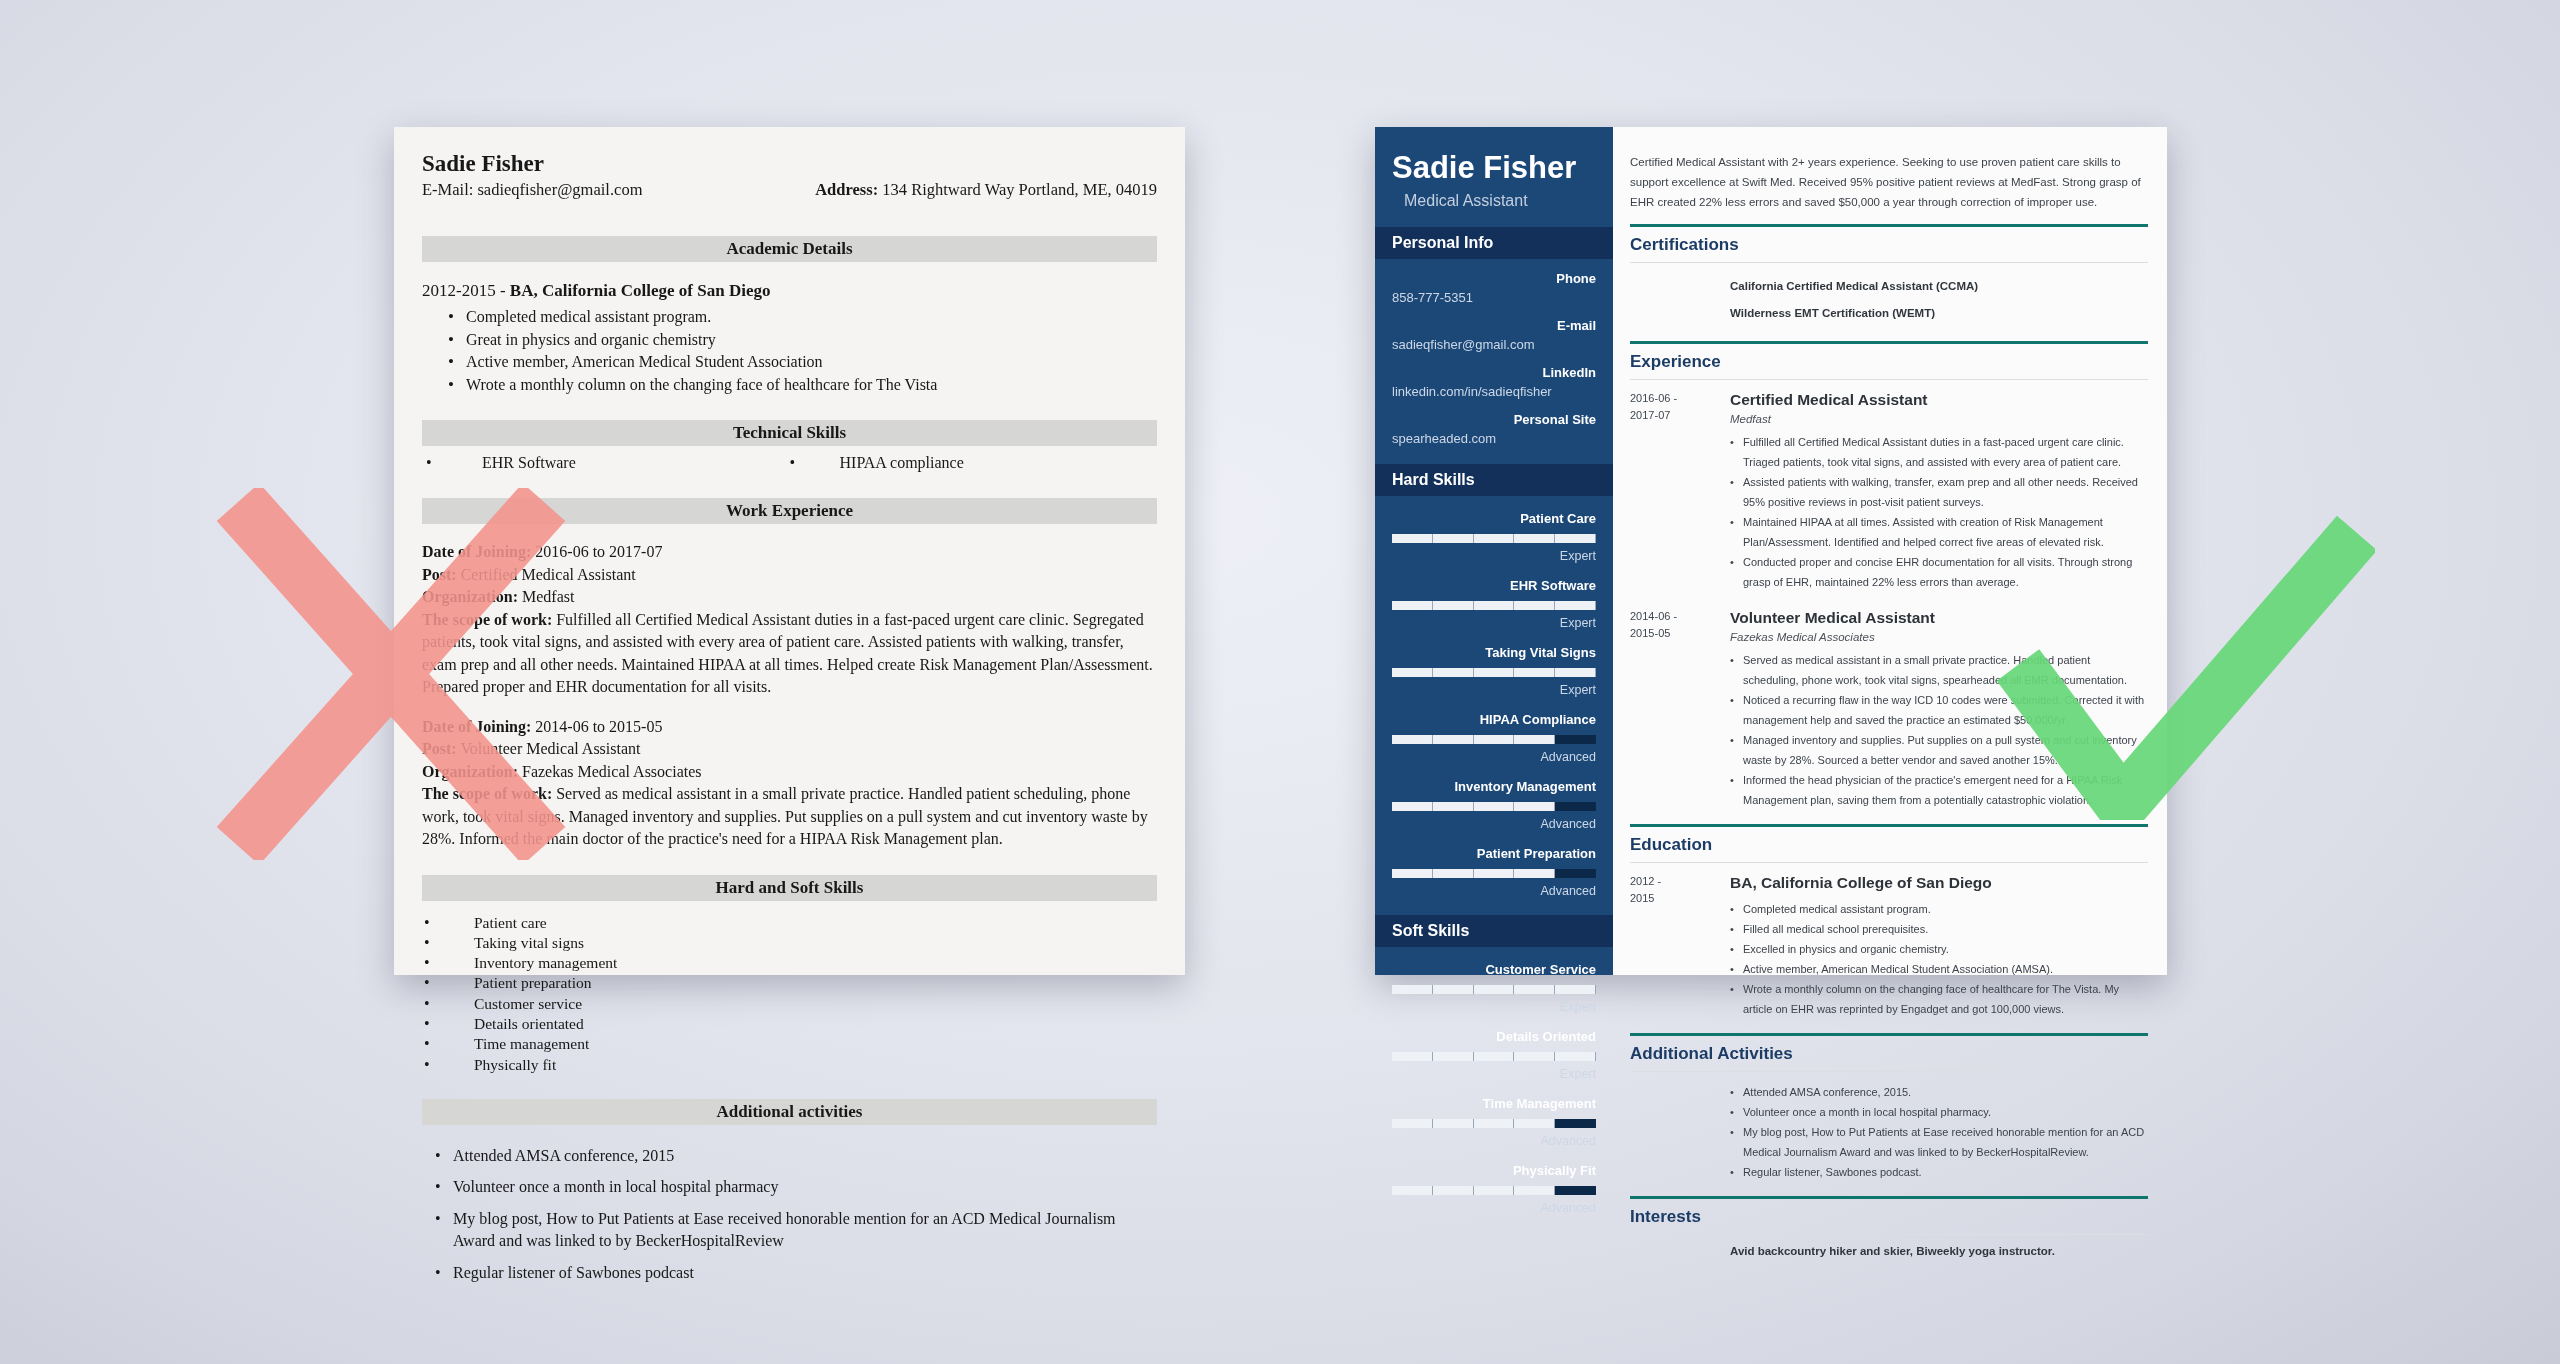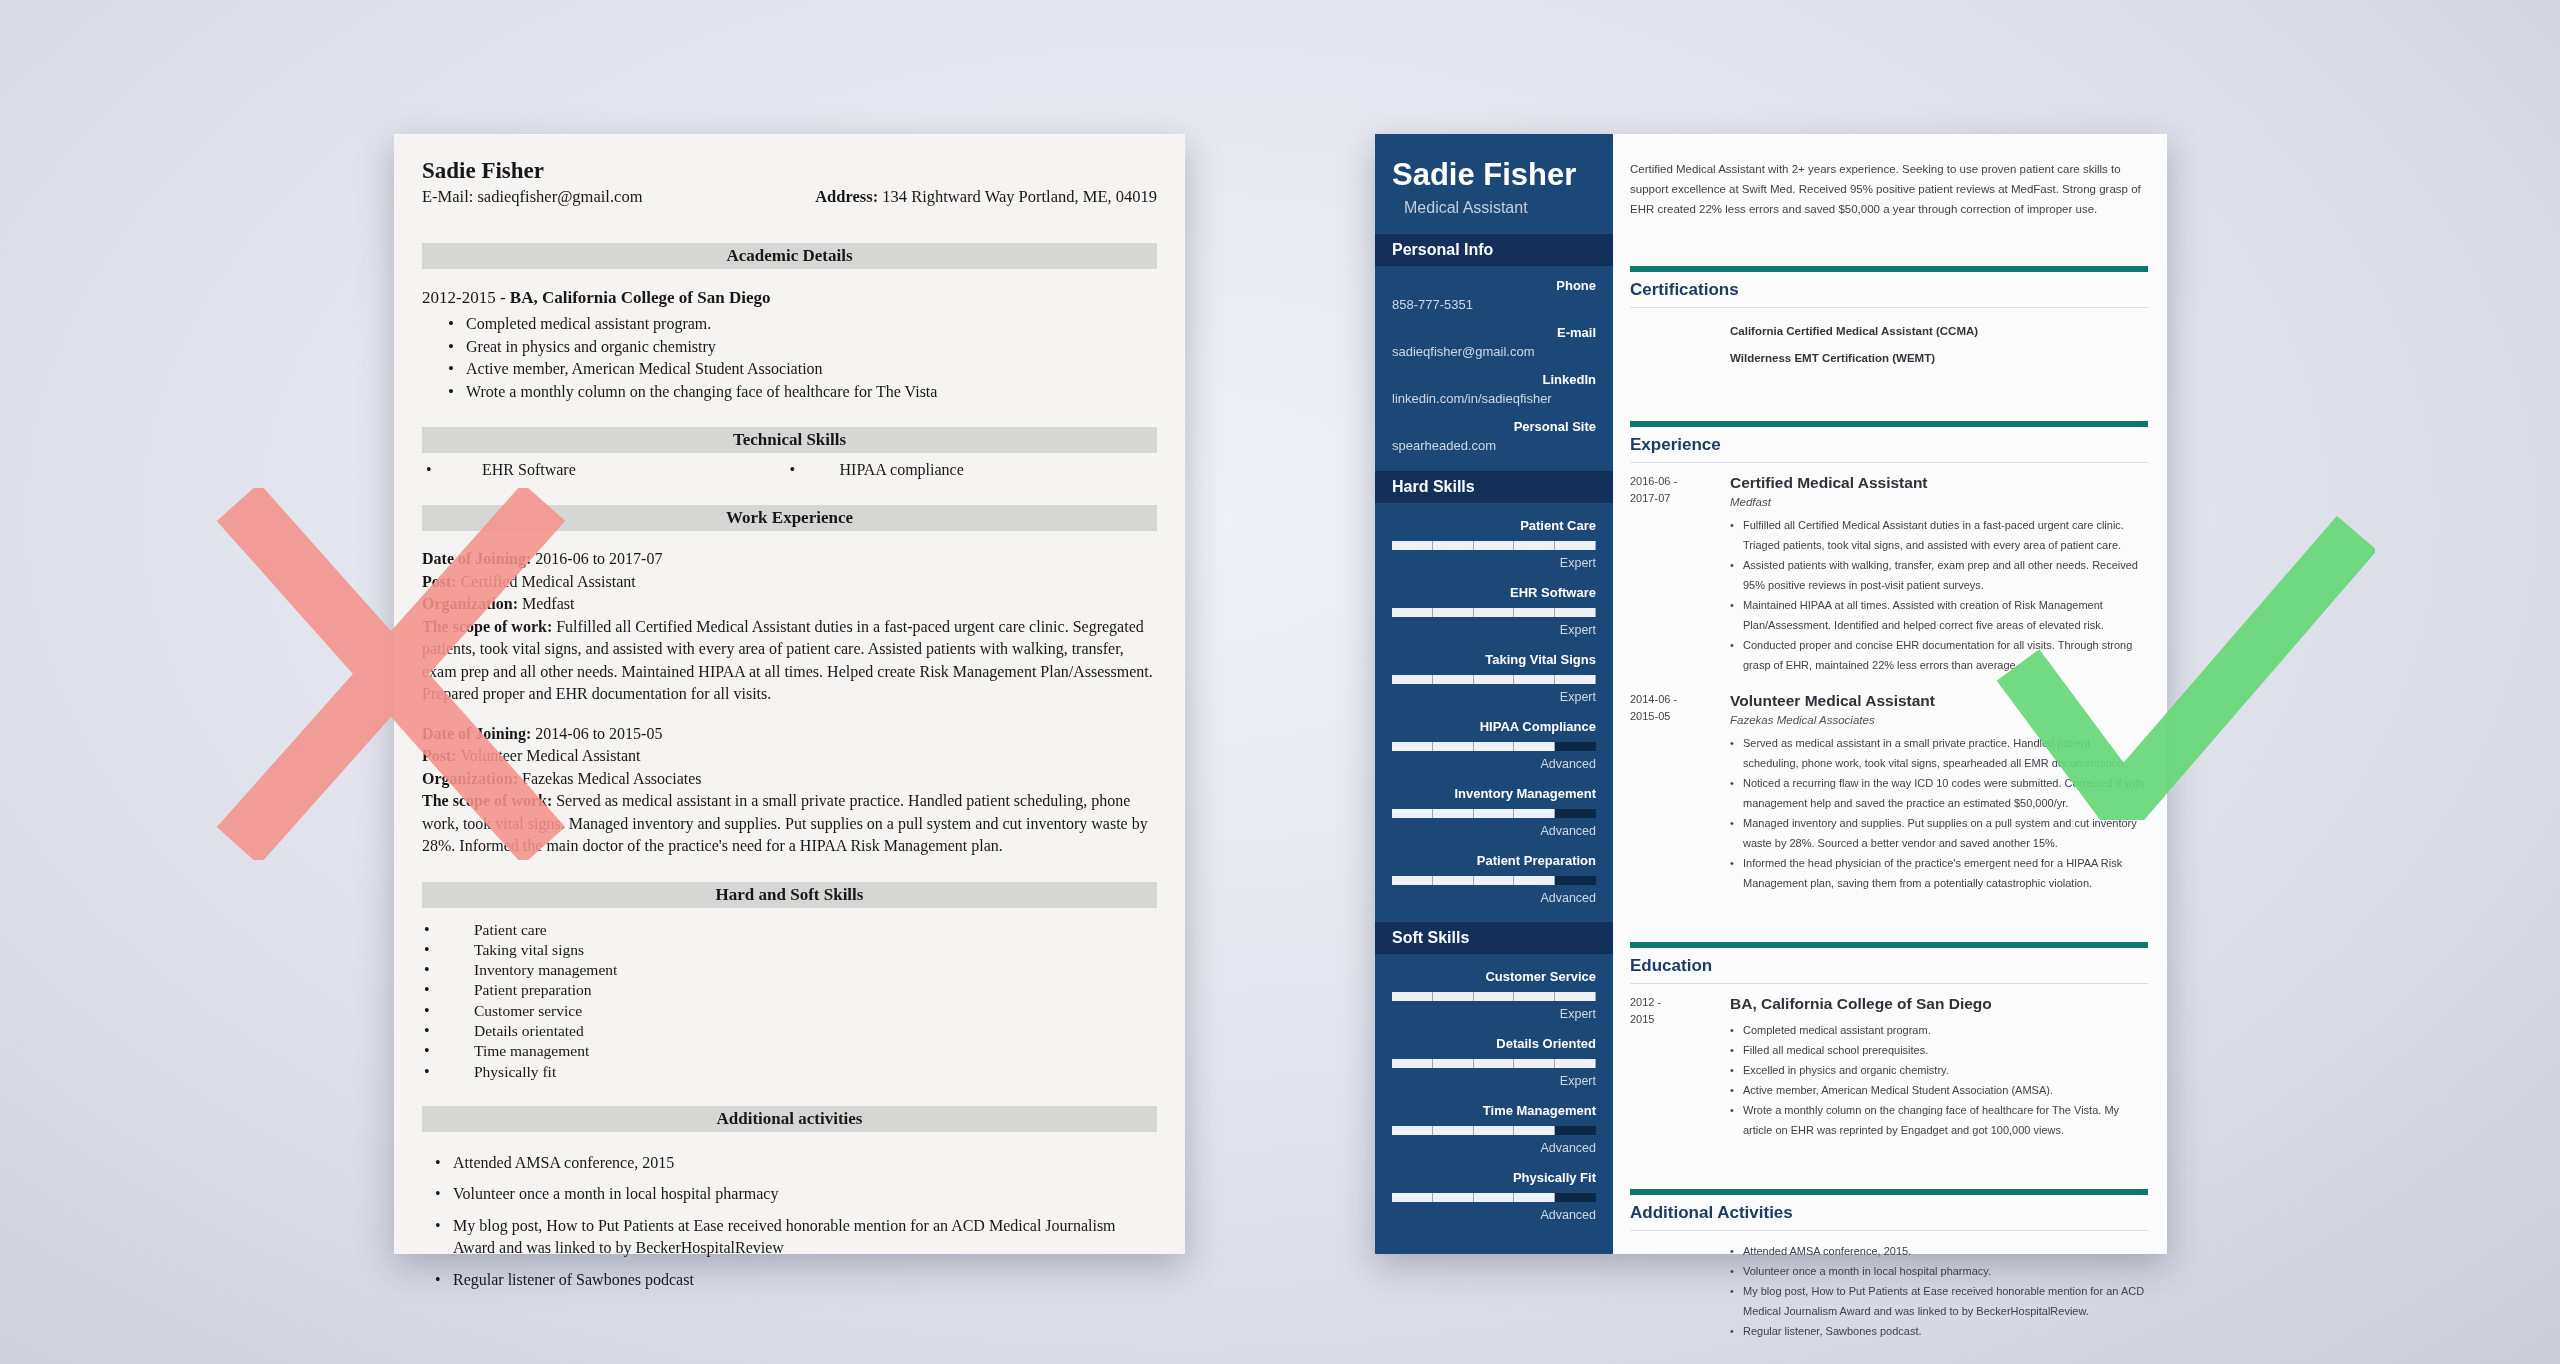--- a/index.html
+++ b/index.html
@@ -2,21 +2,21 @@
 <html><head>
 <meta charset="utf-8">
 <style>
   * { margin:0; padding:0; box-sizing:border-box; }
   html,body { width:2560px; height:1364px; }
   body {
     position:relative; overflow:hidden;
     font-family:"Liberation Sans", sans-serif;
     background: radial-gradient(ellipse at 46% 38%, #eef0f6 0%, #e3e5ee 45%, #d6d8e3 78%, #c9cbd7 100%);
   }
-  .page { position:absolute; top:134px; height:1120px; box-shadow:0 12px 34px rgba(35,38,60,.28); }
+  .page { position:absolute; top:127px; height:848px; box-shadow:0 12px 34px rgba(35,38,60,.28); }
 
   
   .bad { left:394px; width:791px; background:#f5f4f2; font-family:"Liberation Serif", serif; color:#181818; padding:24px 28px 20px 28px; }
   .b-name { font-size:23px; font-weight:bold; line-height:26px; }
   .b-row { display:flex; justify-content:space-between; font-size:16.5px; line-height:21px; margin-top:2px; }
   .b-tel { font-size:16.5px; line-height:21px; }
   .b-band { background:#d6d6d5; text-align:center; font-weight:bold; font-size:17px; padding:3px 0; }
   .b-band.first { margin-top:36px; }
   .b-band.mid { margin-top:24px; }
   .b-edu-head { font-size:17px; margin-top:18px; line-height:22px; }
@@ -48,21 +48,21 @@
   .sb-val { font-size:13px; color:#cdd8e6; line-height:16px; margin-top:3px; }
   .sb-skill { padding:0 17px; margin-top:15px; }
   .bar { height:9px; background:#0c2848; margin-top:7px; position:relative; }
   .bar-fill { height:100%; background:#eef1f5; }
   .bar::after { content:""; position:absolute; inset:0;
     background-image:repeating-linear-gradient(90deg, transparent 0, transparent calc(20% - 1px), rgba(16,45,80,.38) calc(20% - 1px), rgba(16,45,80,.38) 20%); }
   .sb-level { text-align:right; font-size:12.5px; color:#cdd8e6; margin-top:6px; }
 
   .gm { width:554px; padding:25px 19px 0 17px; color:#3d434b; }
   .g-summary { font-size:11.5px; line-height:20px; color:#3d434b; padding-bottom:12px; }
-  .g-sec { border-top:6px solid #0f766e;margin-top:35px; }
+  .g-sec { border-top:3px solid #0f766e; }
   .g-h { font-size:17px; font-weight:bold; color:#1c3c66; padding:8px 0 7px 0; border-bottom:1px solid #dcdee3; }
   .g-body { padding:10px 0 14px 0; }
   .g-ind { padding-left:100px; }
   .g-cert { font-size:11.5px; font-weight:bold; color:#31363d; line-height:27px; }
   .g-entry { display:flex; margin-bottom:16px; }
   .g-date { width:100px; flex:none; font-size:11px; line-height:17px; color:#3f4650; }
   .g-jtitle { font-size:15.5px; font-weight:bold; color:#2e333a; line-height:19px; }
   .g-company { font-size:11.5px; font-style:italic; color:#4a5058; margin-top:4px; }
   ul.g-bullets { list-style:none; margin-top:7px; }
   ul.g-bullets li { position:relative; padding-left:13px; font-size:11px; line-height:20px; color:#3d434b; }

